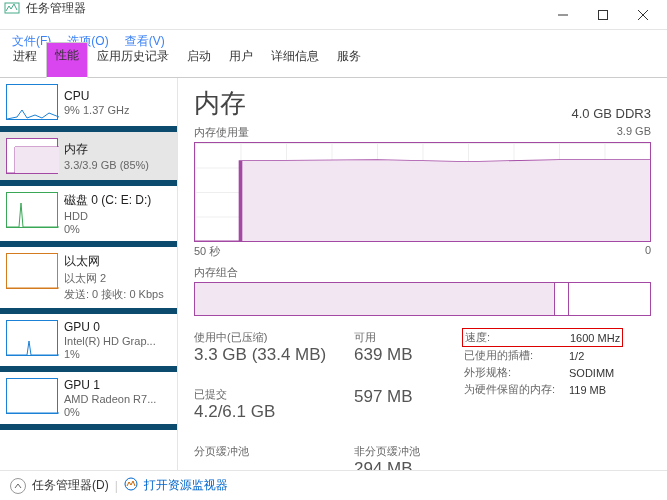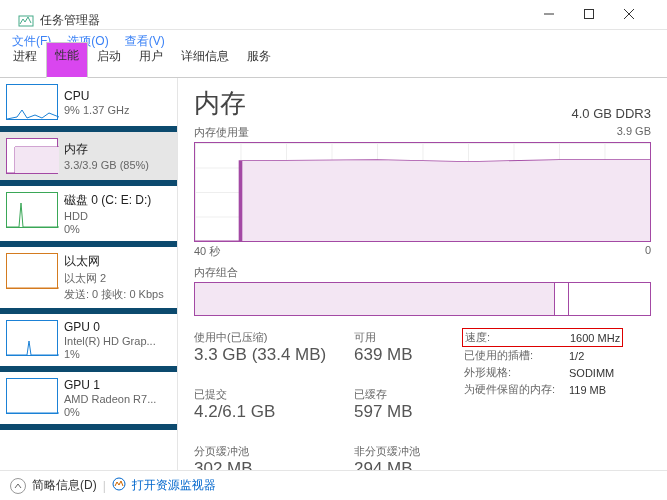--- a/index.html
+++ b/index.html
@@ -1,18 +1,18 @@
 <!DOCTYPE html>
 <html><head>
 <meta charset="utf-8">
 <style>
 * { margin: 0; padding: 0; box-sizing: border-box; font-family: "Microsoft YaHei", "Segoe UI", sans-serif; }
 body { background: #fff; width: 667px; height: 500px; overflow: hidden; font-size: 12px; color: #333; }
 
-.titlebar { height: 30px; display: flex; align-items: flex-end; padding: 0 18px; background: #fff; border-bottom: 1px solid #e5e5e5; }
+.titlebar { height: 30px; display: flex; align-items: flex-start; padding: 0 4px; background: #fff; border-bottom: 1px solid #e5e5e5; }
 .titlebar .app-icon { width: 16px; height: 16px; margin-right: 6px; }
 .titlebar .title { flex: 1; font-size: 12px; color: #333; }
 .titlebar .win-controls { display: flex; }
 .titlebar .win-btn { width: 40px; height: 30px; display: flex; align-items: center; justify-content: center; color: #666; cursor: pointer; }
 
 .menubar { height: 22px; display: flex; align-items: center; padding: 0 6px; font-size: 12px; color: #3b82f6; gap:4px;}
 .menubar span { padding: 2px 6px; cursor: pointer; }
 
 .tabbar { height: 26px; display: flex; align-items: flex-end; border-bottom: 1px solid #ccc; padding: 0 4px; font-size: 12px; background:#fff;}
 .tabbar .tab { padding: 4px 8px 13px; border: 1px solid transparent; border-bottom: none; cursor: pointer; color:#333; position:relative; top:1px;}
@@ -99,20 +99,21 @@
 
 <div class="menubar">
   <span>文件(F)</span>
   <span>选项(O)</span>
   <span>查看(V)</span>
 </div>
 
 <div class="tabbar">
   <div class="tab">进程</div>
   <div class="tab active">性能</div>
+  <div class="tab">应用历史记录</div>
   <div class="tab">启动</div>
   <div class="tab">用户</div>
   <div class="tab">详细信息</div>
   <div class="tab">服务</div>
 </div>
 
 <div class="content">
   <div class="sidebar">
     <div class="side-item">
       <div class="thumb"><svg width="52" height="36">
@@ -184,21 +185,21 @@
       <span>内存使用量</span>
       <span>3.9 GB</span>
     </div>
     <div class="usage-graph">
       <svg viewBox="0 0 100 100" preserveAspectRatio="none">
         <polygon points="0,100 10,100 10,18 40,17 60,19 80,17 100,17 100,100" fill="#f3e6f3"></polygon>
         <polyline points="0,100 10,100 10,18 40,17 60,19 80,17 100,17" fill="none" stroke="#a349a4" stroke-width="0.8"></polyline>
       </svg>
     </div>
     <div class="time-row">
-      <span>40 秒</span>
+      <span>50 秒</span>
       <span>0</span>
     </div>
     <div class="compose-label">内存组合</div>
     <div class="compose-bar">
       <div class="compose-used"></div>
       <div class="compose-sep compose-sep1"></div>
       <div class="compose-sep compose-sep2"></div>
     </div>
 
     <div class="stats">
@@ -209,26 +210,24 @@
           </div>
         <div class="stat">
             <div class="label">可用</div>
             <div class="value">639 MB</div>
           </div>
         <div class="stat">
             <div class="label">已提交</div>
             <div class="value">4.2/6.1 GB</div>
           </div>
         <div class="stat">
-            <div class="label">已缓存</div>
             <div class="value">597 MB</div>
           </div>
         <div class="stat">
             <div class="label">分页缓冲池</div>
-            <div class="value">302 MB</div>
           </div>
         <div class="stat">
             <div class="label">非分页缓冲池</div>
             <div class="value">294 MB</div>
           </div>
       </div>
       <div class="stats-right">
         <div class="speed-box">
           <div class="row">
               <span class="k">速度:</span>
@@ -251,21 +250,21 @@
     </div>
   </div>
 </div>
 
 <div class="bottombar">
   <span class="chev-icon">
     <svg width="8" height="8">
         <polyline points="1,6 4,2 7,6" fill="none" stroke="#666"></polyline>
       </svg>
   </span>
-  <span>简略信息(D)</span>
+  <span>任务管理器(D)</span>
   <span style="color:#ccc">|</span>
   <span class="rm-icon">
     <svg width="14" height="14">
         <circle cx="7" cy="7" r="6" fill="none" stroke="#0066cc"></circle>
         <path d="M3 9 L5 5 L7 8 L9 4 L11 9" fill="none" stroke="#cc6600"></path>
       </svg>
   </span>
   <span class="link">打开资源监视器</span>
 </div>
 

